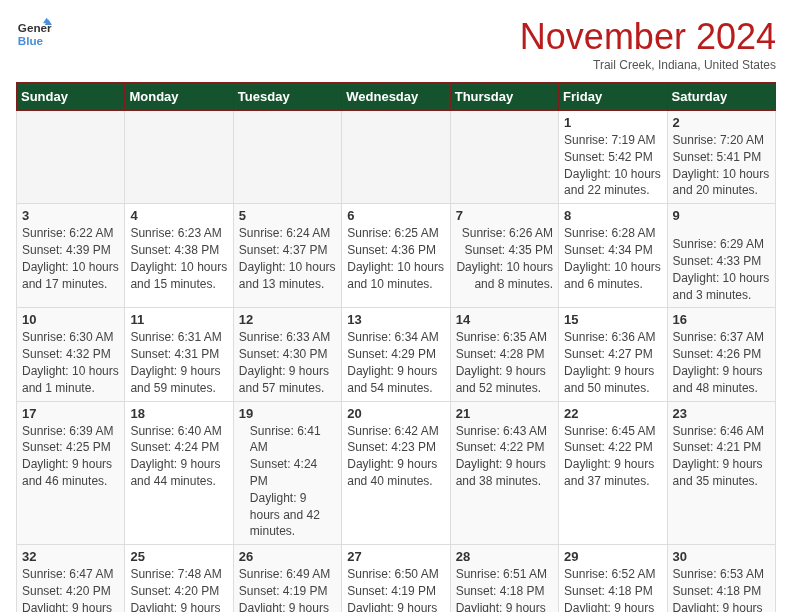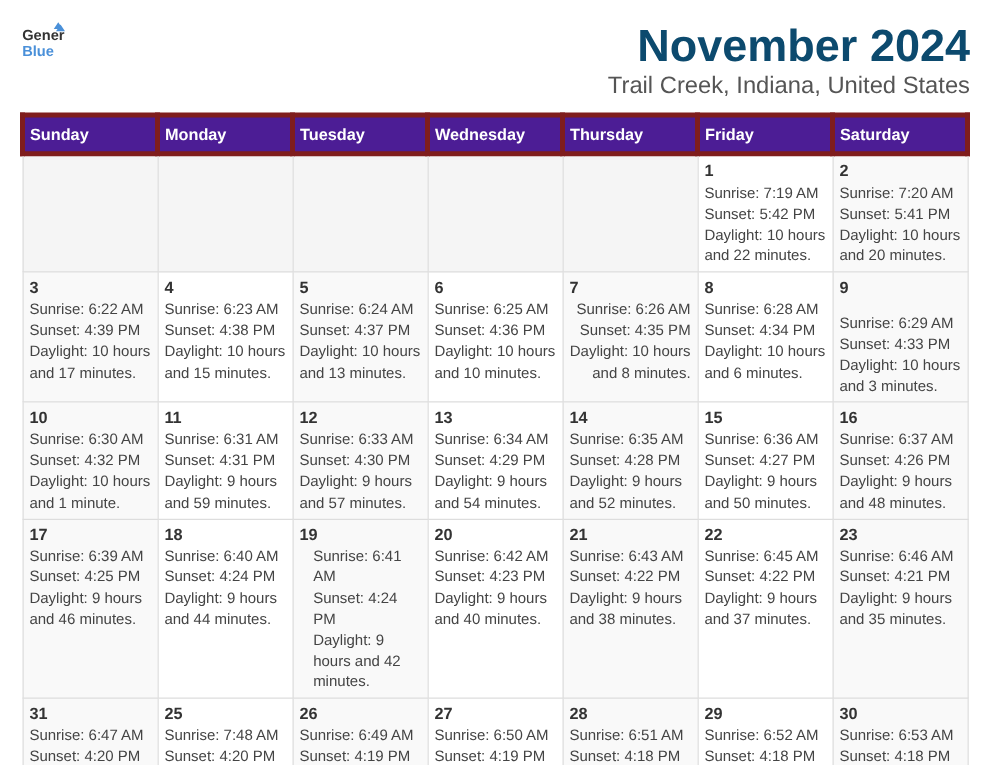--- a/index.html
+++ b/index.html
@@ -23,39 +23,39 @@
     }
     .logo-icon {
       width: 36px;
       height: 36px;
     }
     .title-area {
       text-align: right;
     }
     .month-title {
       font-size: 36px;
-      font-weight: bold;
-      color: #0c4a6e;
+      font-weight: normal;
+      color: #b91c1c;
     }
     .location-title {
-      font-size: 19px;
+      font-size: 12px;
       color: #555;
     }
     table {
       width: 100%;
       border-collapse: collapse;
       table-layout: fixed;
     }
     th {
-      background-color: #4c1d95;
+      background-color: #14532d;
       color: #fff;
       font-size: 13px;
       padding: 6px 4px;
       text-align: left;
-      border: 4px solid #7f1d1d;
+      border: 1px solid #7f1d1d;
     }
     td {
       border: 1px solid #ddd;
       vertical-align: top;
       padding: 4px 5px;
       font-size: 10.5px;
       color: #333;
       height: 85px;
       background: #fff;
     }
@@ -257,21 +257,21 @@
         </td>
         <td>
           <span class="day-num">23</span>
           <div class="day-info" style="white-space: pre-line;">Sunrise: 6:46 AM
 Sunset: 4:21 PM
 Daylight: 9 hours and 35 minutes.</div>
         </td>
       </tr>
       <tr>
         <td>
-          <span class="day-num">31</span>
+          <span class="day-num">32</span>
           <div class="day-info" style="white-space: pre-line;">Sunrise: 6:47 AM
 Sunset: 4:20 PM
 Daylight: 9 hours and 33 minutes.</div>
         </td>
         <td>
           <span class="day-num">25</span>
           <div class="day-info" style="white-space: pre-line;">Sunrise: 7:48 AM
 Sunset: 4:20 PM
 Daylight: 9 hours and 31 minutes.</div>
         </td>

